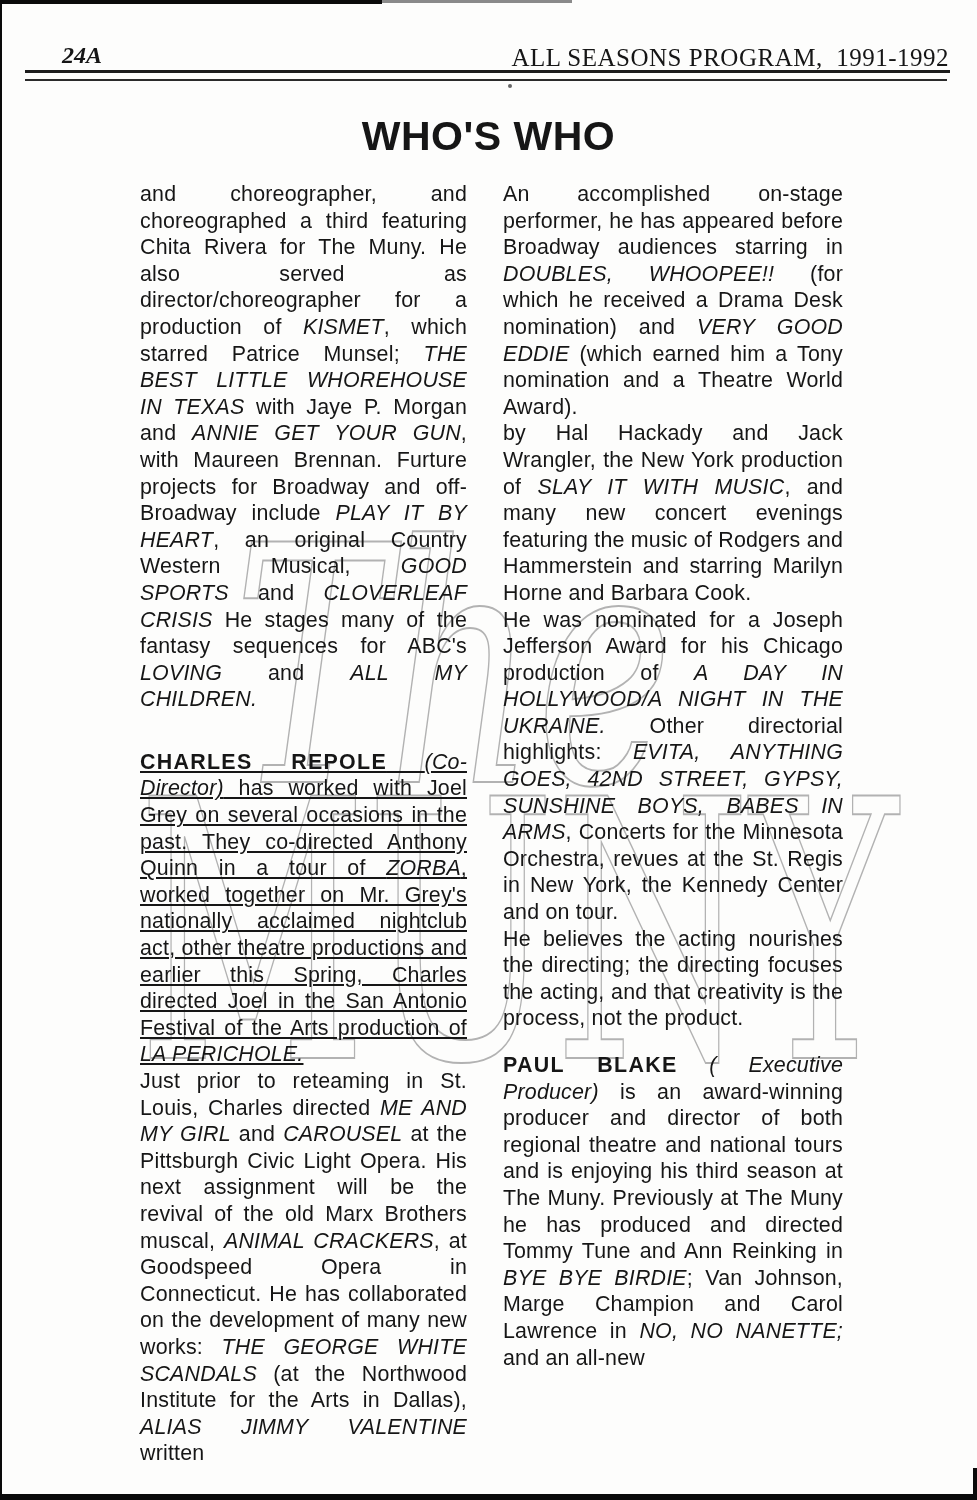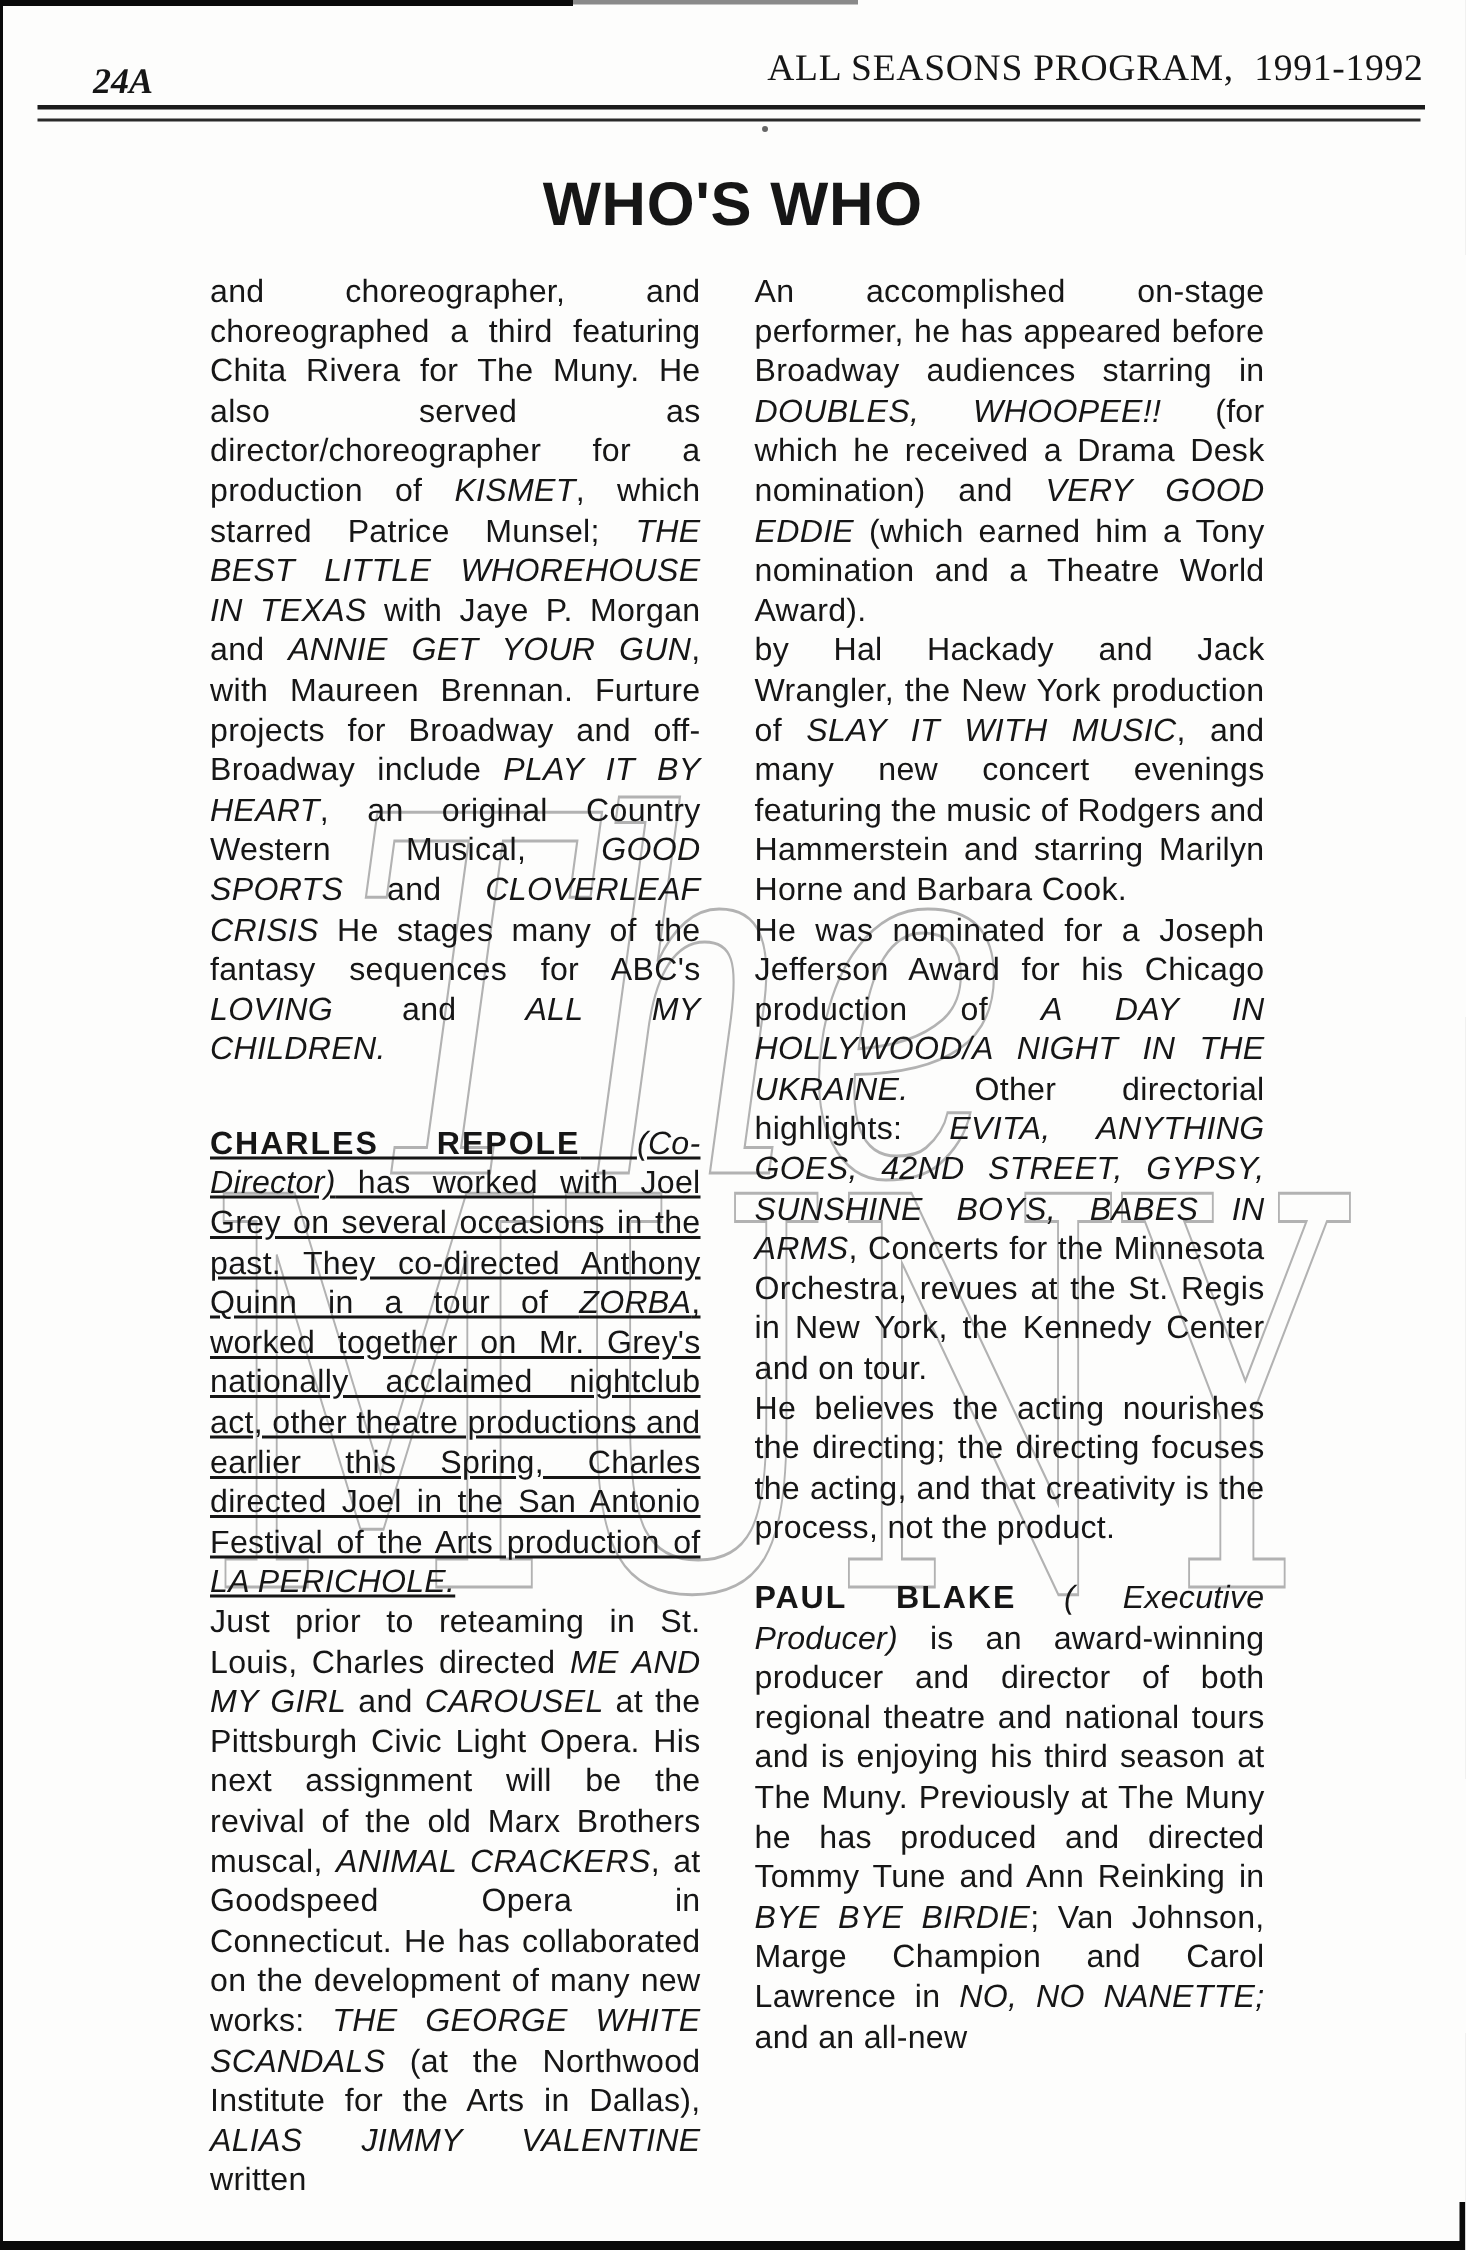--- a/index.html
+++ b/index.html
@@ -19,21 +19,21 @@
   .edge-right-notch{position:absolute;right:0;bottom:6px;width:4px;height:26px;background:#0a0a0a;}
   .dot-artifact{position:absolute;left:508px;top:84px;width:4px;height:4px;border-radius:50%;background:#666;}
 
   
   .page-number{
     position:absolute;left:62px;top:42px;
     font-family:"Liberation Serif",serif;
     font-style:italic;font-weight:bold;font-size:24px;
   }
   .header-right{
-    position:absolute;right:28px;top:32px;
+    position:absolute;right:28px;top:44px;
     font-family:"Liberation Serif",serif;
     font-size:25px;letter-spacing:0.5px;white-space:pre;
   }
   .rule1{position:absolute;left:25px;top:70px;width:925px;height:3px;background:#1c1c1c;}
   .rule2{position:absolute;left:25px;top:79px;width:922px;height:2px;background:#2a2a2a;}
 
   .page-title{
     position:absolute;left:0;top:113px;width:977px;
     text-align:center;font-size:41px;font-weight:bold;letter-spacing:0.5px;
   }

